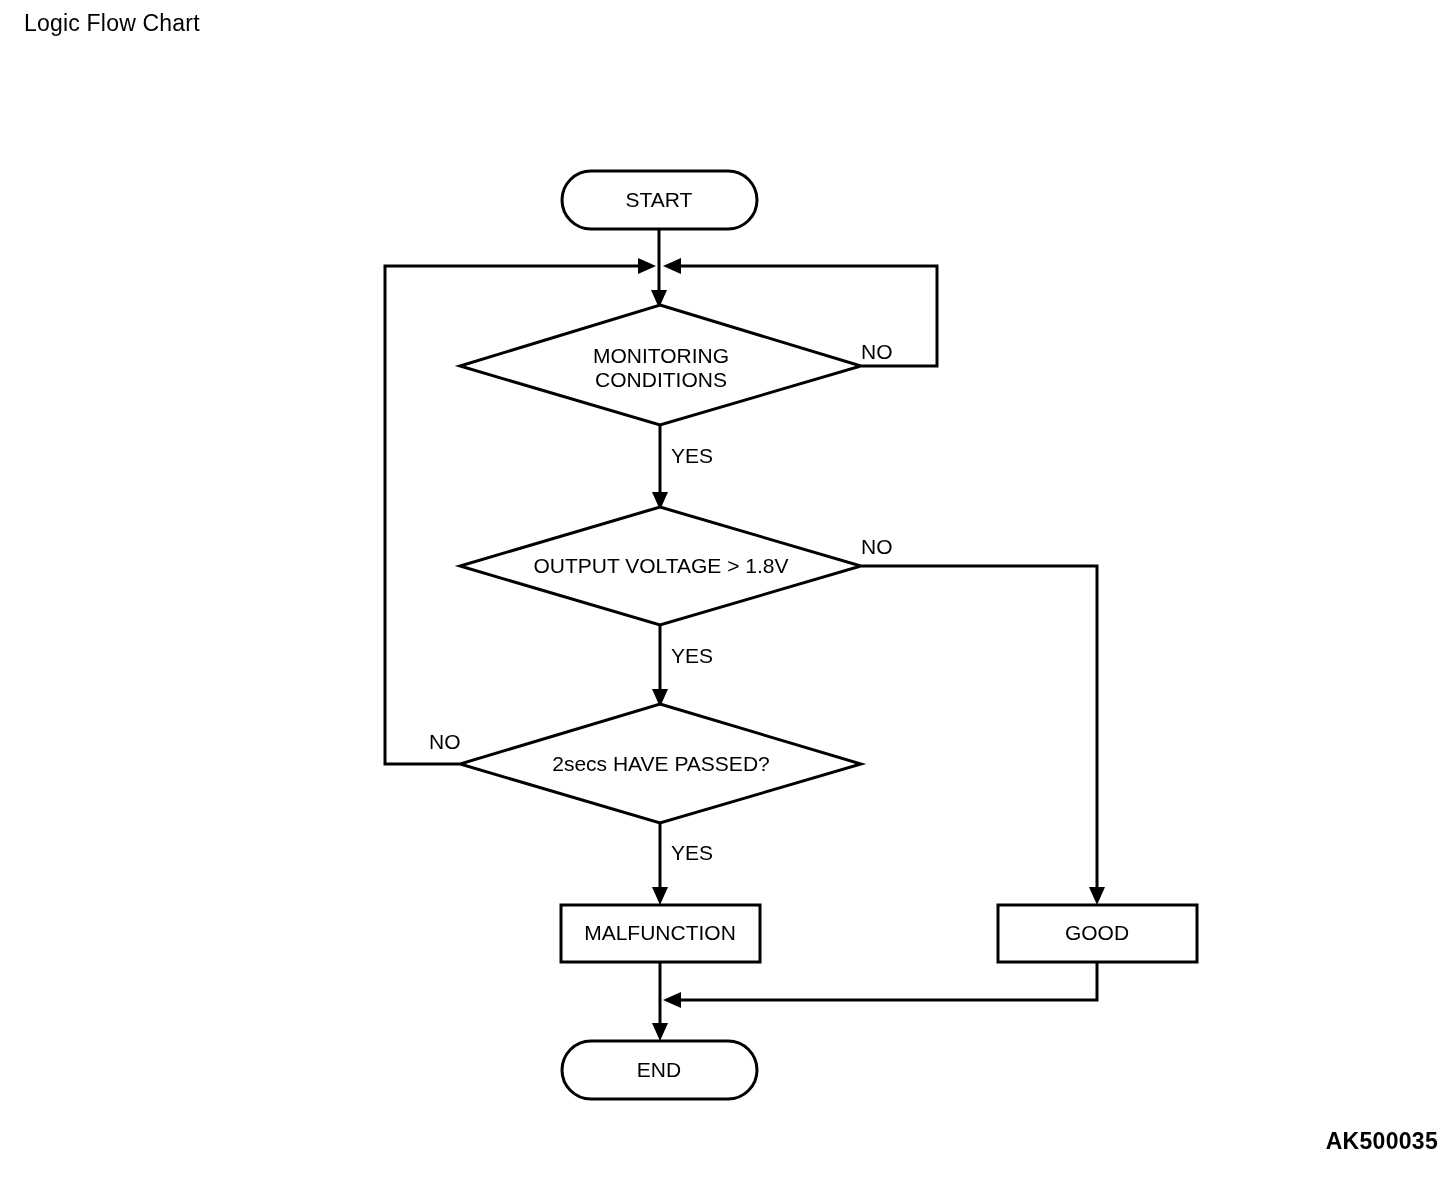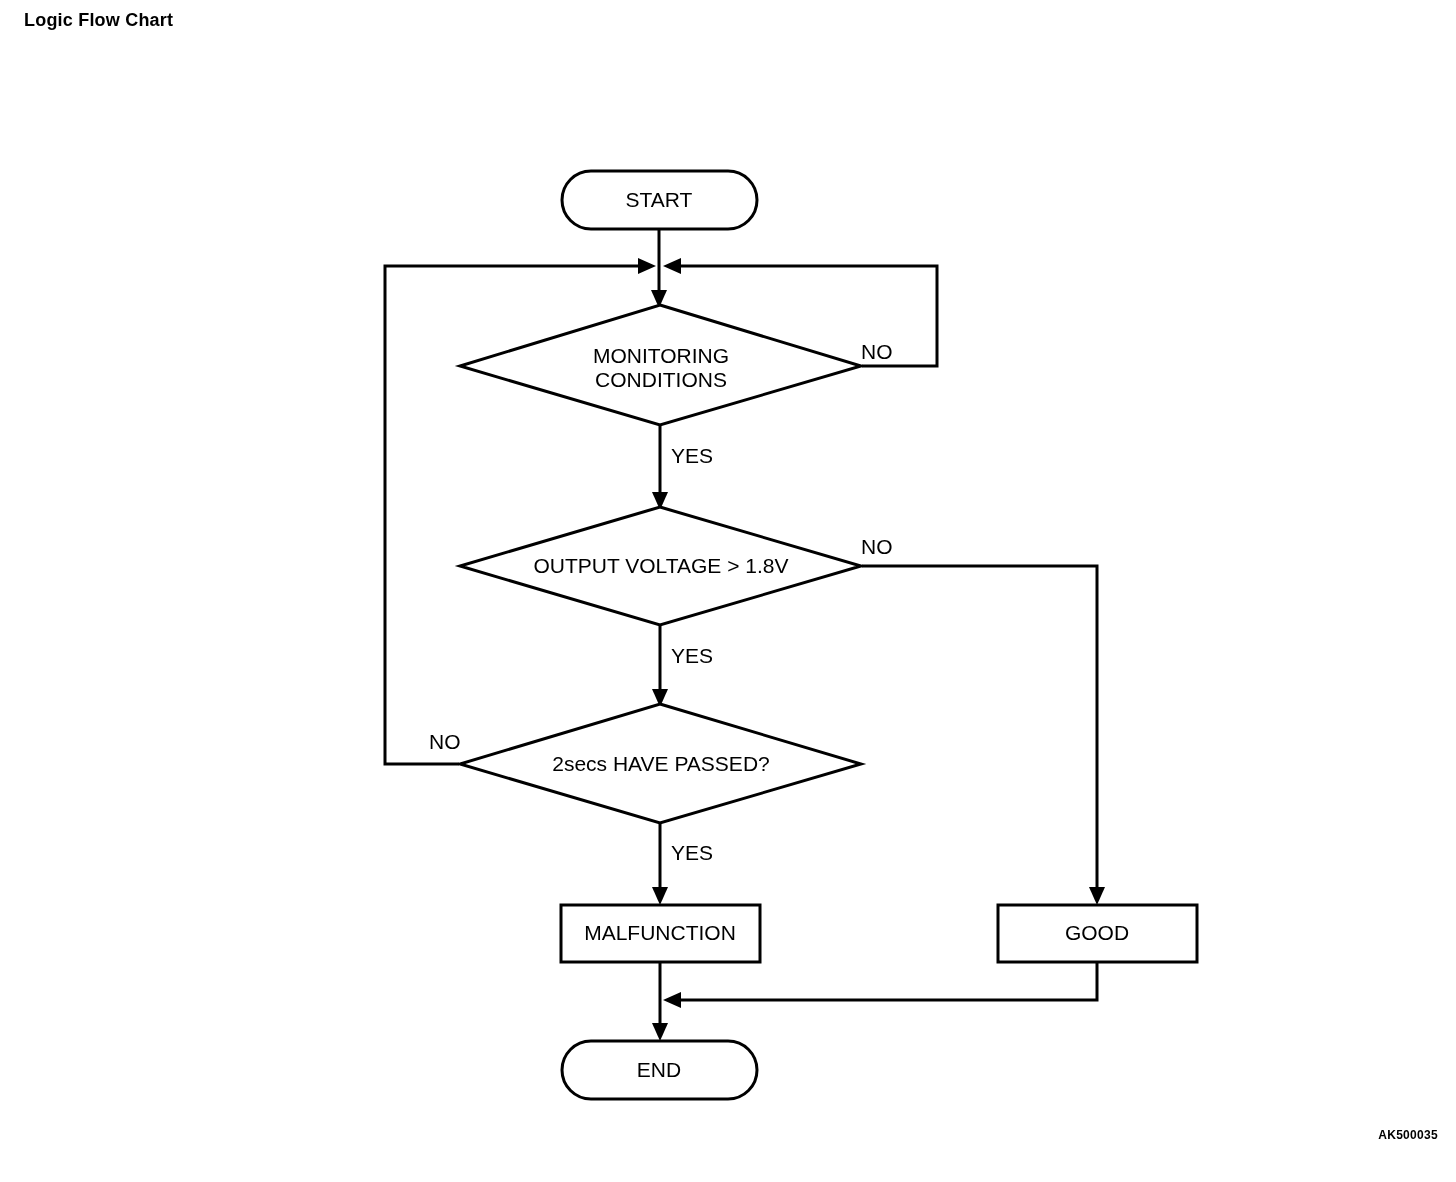--- a/index.html
+++ b/index.html
@@ -12,30 +12,30 @@
     height: 1182px;
     position: relative;
     font-family: "Liberation Sans", sans-serif;
     color: #000000;
     overflow: hidden;
   }
   #page-title {
     position: absolute;
     left: 24px;
     top: 10px;
-    font-size: 18px;
-    font-weight: bold;
+    font-size: 23px;
+    font-weight: normal;
     letter-spacing: 0.2px;
     white-space: nowrap;
   }
   #figure-code {
     position: absolute;
     right: 18px;
     top: 1128px;
-    font-size: 12px;
+    font-size: 23px;
     font-weight: bold;
     letter-spacing: 0.3px;
   }
   #flow-svg {
     position: absolute;
     left: 0;
     top: 0;
   }
   .node-text {
     font-family: "Liberation Sans", sans-serif;

